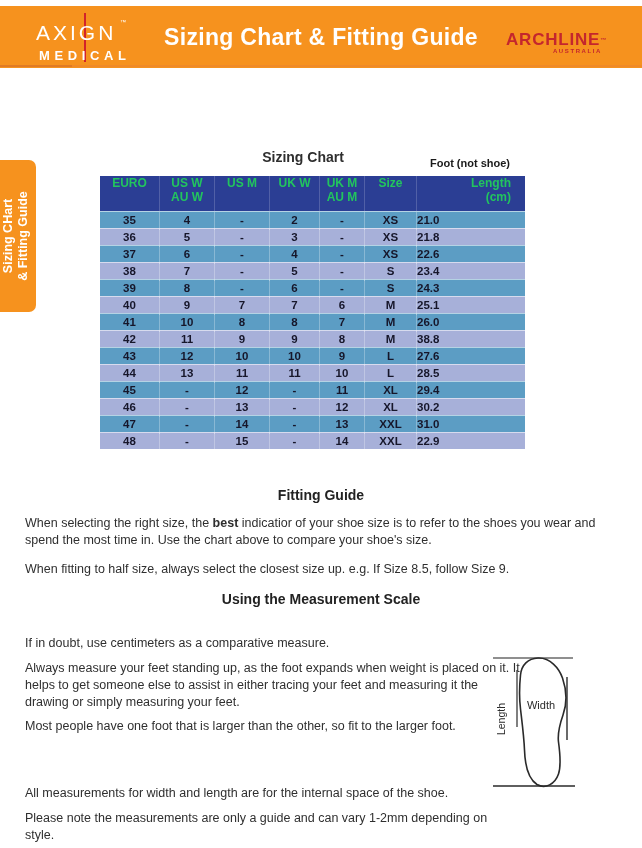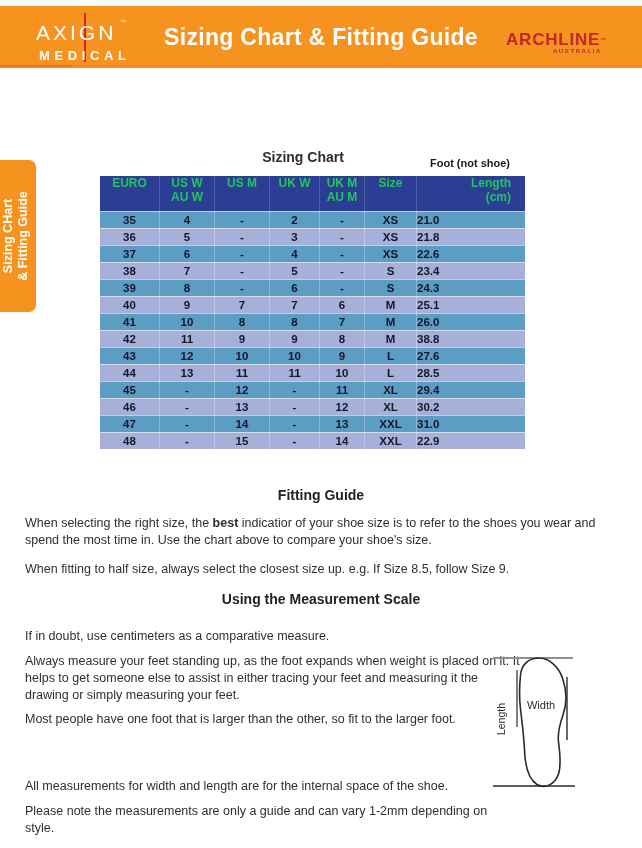--- a/index.html
+++ b/index.html
@@ -58,21 +58,21 @@
 
   
   .content { position:absolute; left:25px; top:487px; width:605px; color:#2f2f2f;
     font-size:12.5px; line-height:17px; }
   .content h3 { margin:0; text-align:center; width:592px; color:#222;
     font-size:14px; font-weight:700; }
   .content p { margin:0; }
   .content .p1 { margin-top:11px; width:600px; }
   .content .p2 { margin-top:12px; }
   .content .h2 { margin-top:13px; }
-  .content .p3 { margin-top:20px; }
+  .content .p3 { margin-top:27px; }
   .content .p4 { margin-top:8px; width:500px; }
   .content .p5 { margin-top:7px; }
   .content .p6 { margin-top:50px; }
   .content .p7 { margin-top:8px; width:470px; }
   .bold { font-weight:700; }
 
   
   .foot-diagram { position:absolute; left:483px; top:645px; width:160px; height:150px; }
 </style>
 </head>

